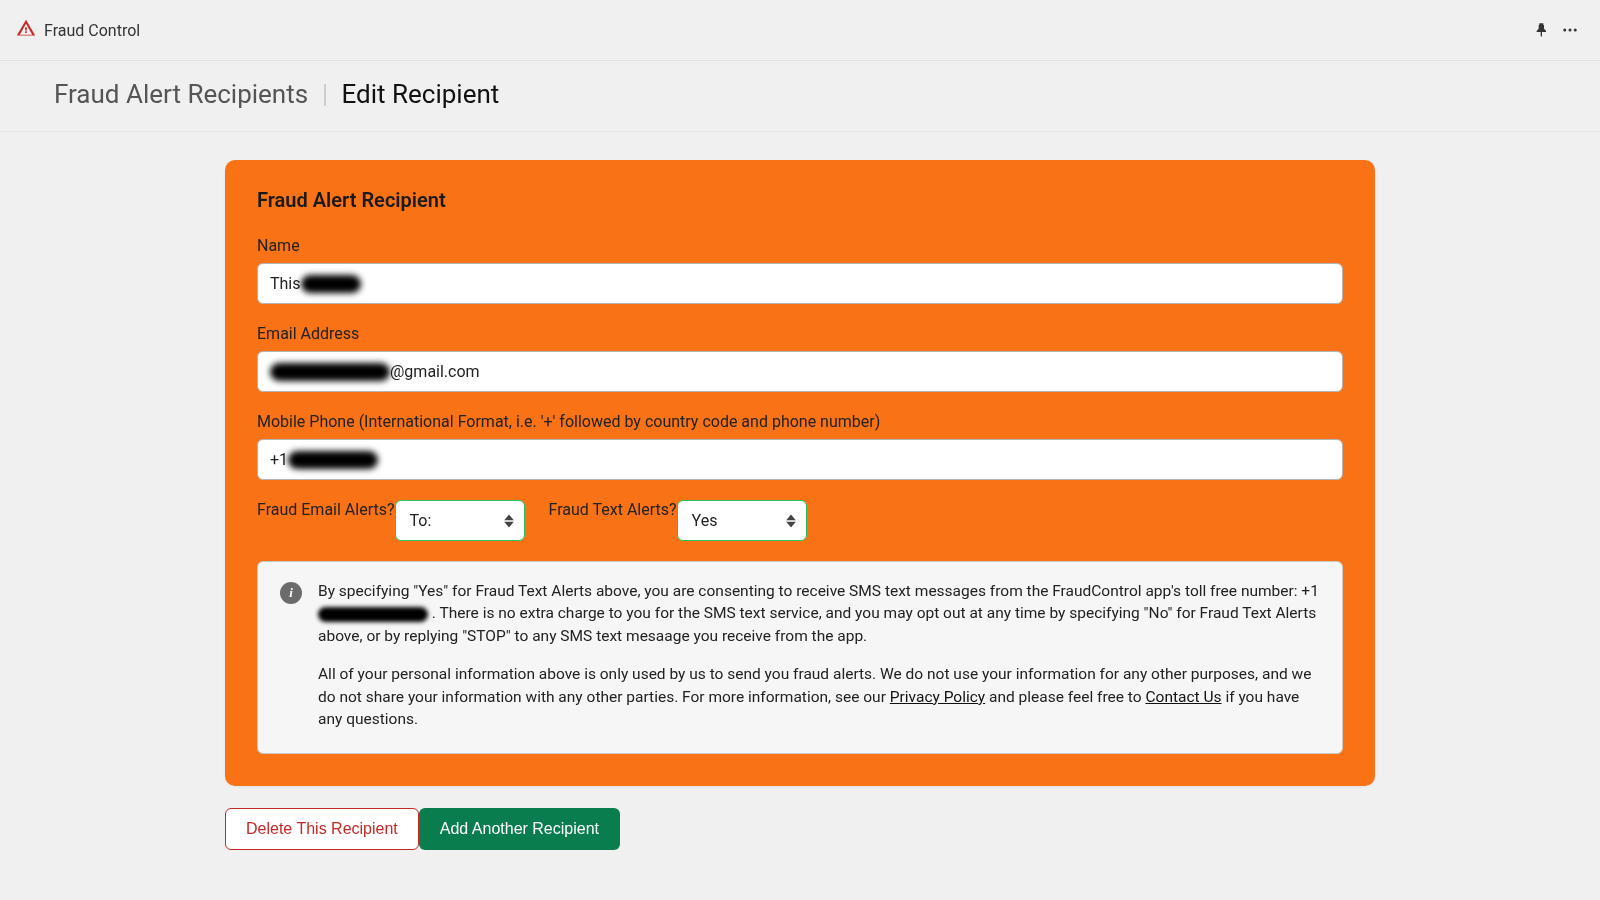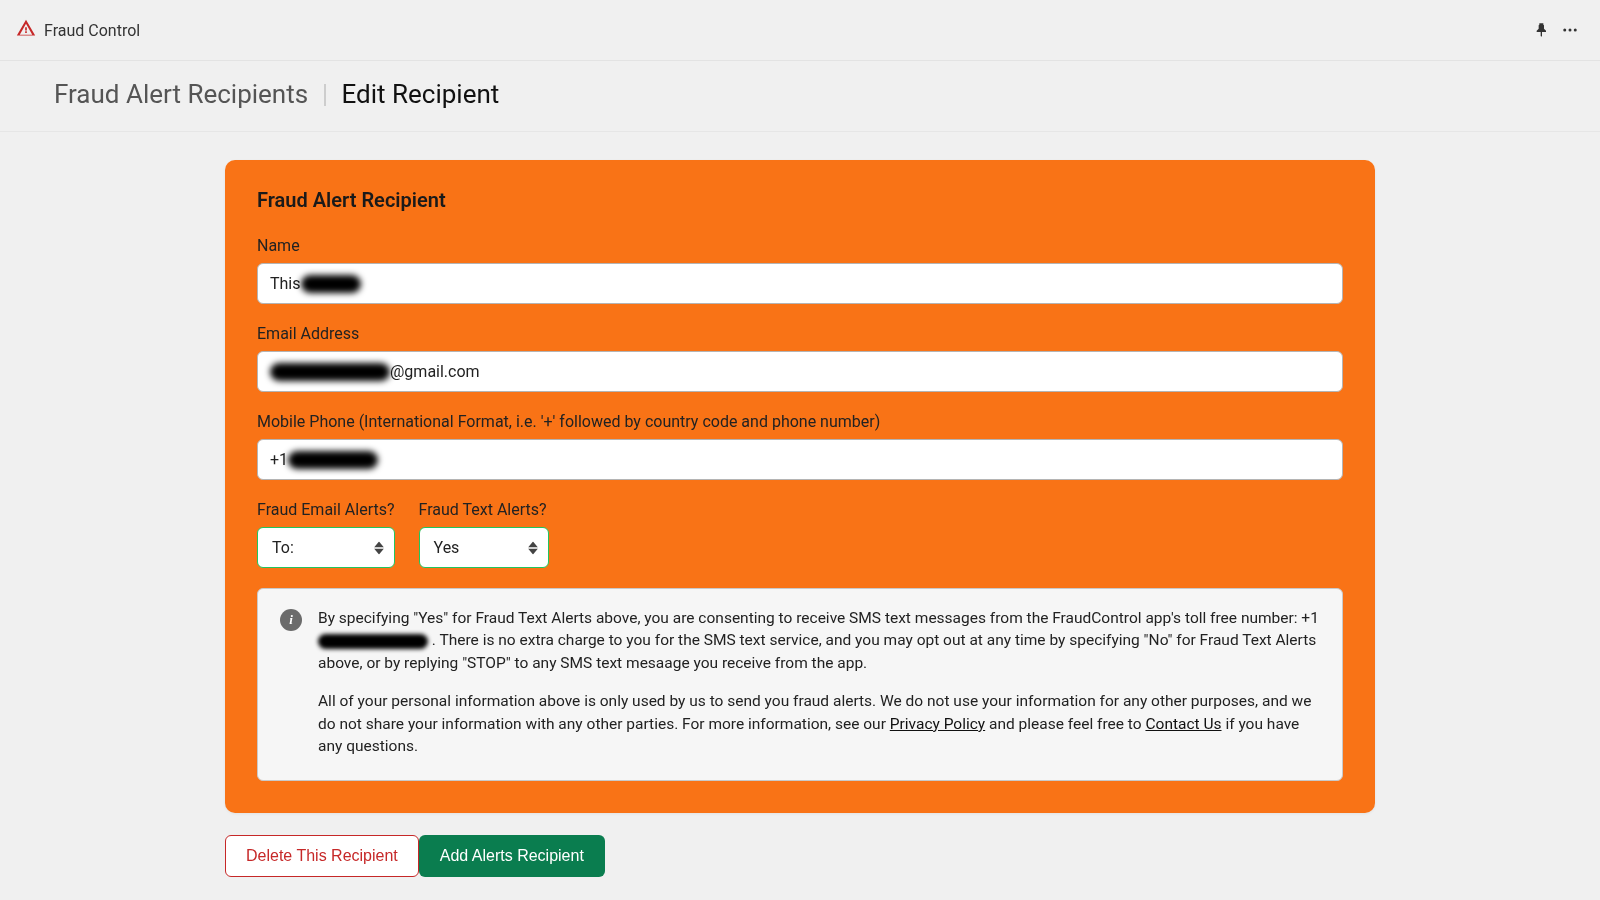--- a/index.html
+++ b/index.html
@@ -69,21 +69,21 @@
     padding: 10px 12px;
     font-size:16px;
     color:#222;
     background:#fff;
   }
   .selects-row {
     display:flex;
     gap: 24px;
     margin-bottom: 20px;
   }
-  .select-wrap { display:flex; flex-direction:column; }
+  .select-wrap { display:flex; flex-direction:row; }
   .select-wrap .field-label { margin-bottom:8px; }
   .select-box {
     position:relative;
     border:1px solid #22c55e;
     border-radius:6px;
     padding: 10px 40px 10px 14px;
     font-size:16px;
     min-width:130px;
     background:#fff;
     cursor:pointer;
@@ -270,15 +270,15 @@
           <span> and please feel free to </span>
           <a>Contact Us</a>
           <span> if you have any questions.</span>
         </p>
       </div>
     </div>
   </div>
 
   <div class="actions">
     <button class="btn btn-danger-outline">Delete This Recipient</button>
-    <button class="btn btn-primary">Add Alerts Recipient</button>
+    <button class="btn btn-primary">Add Another Recipient</button>
   </div>
 </div>
 
 </body></html>

